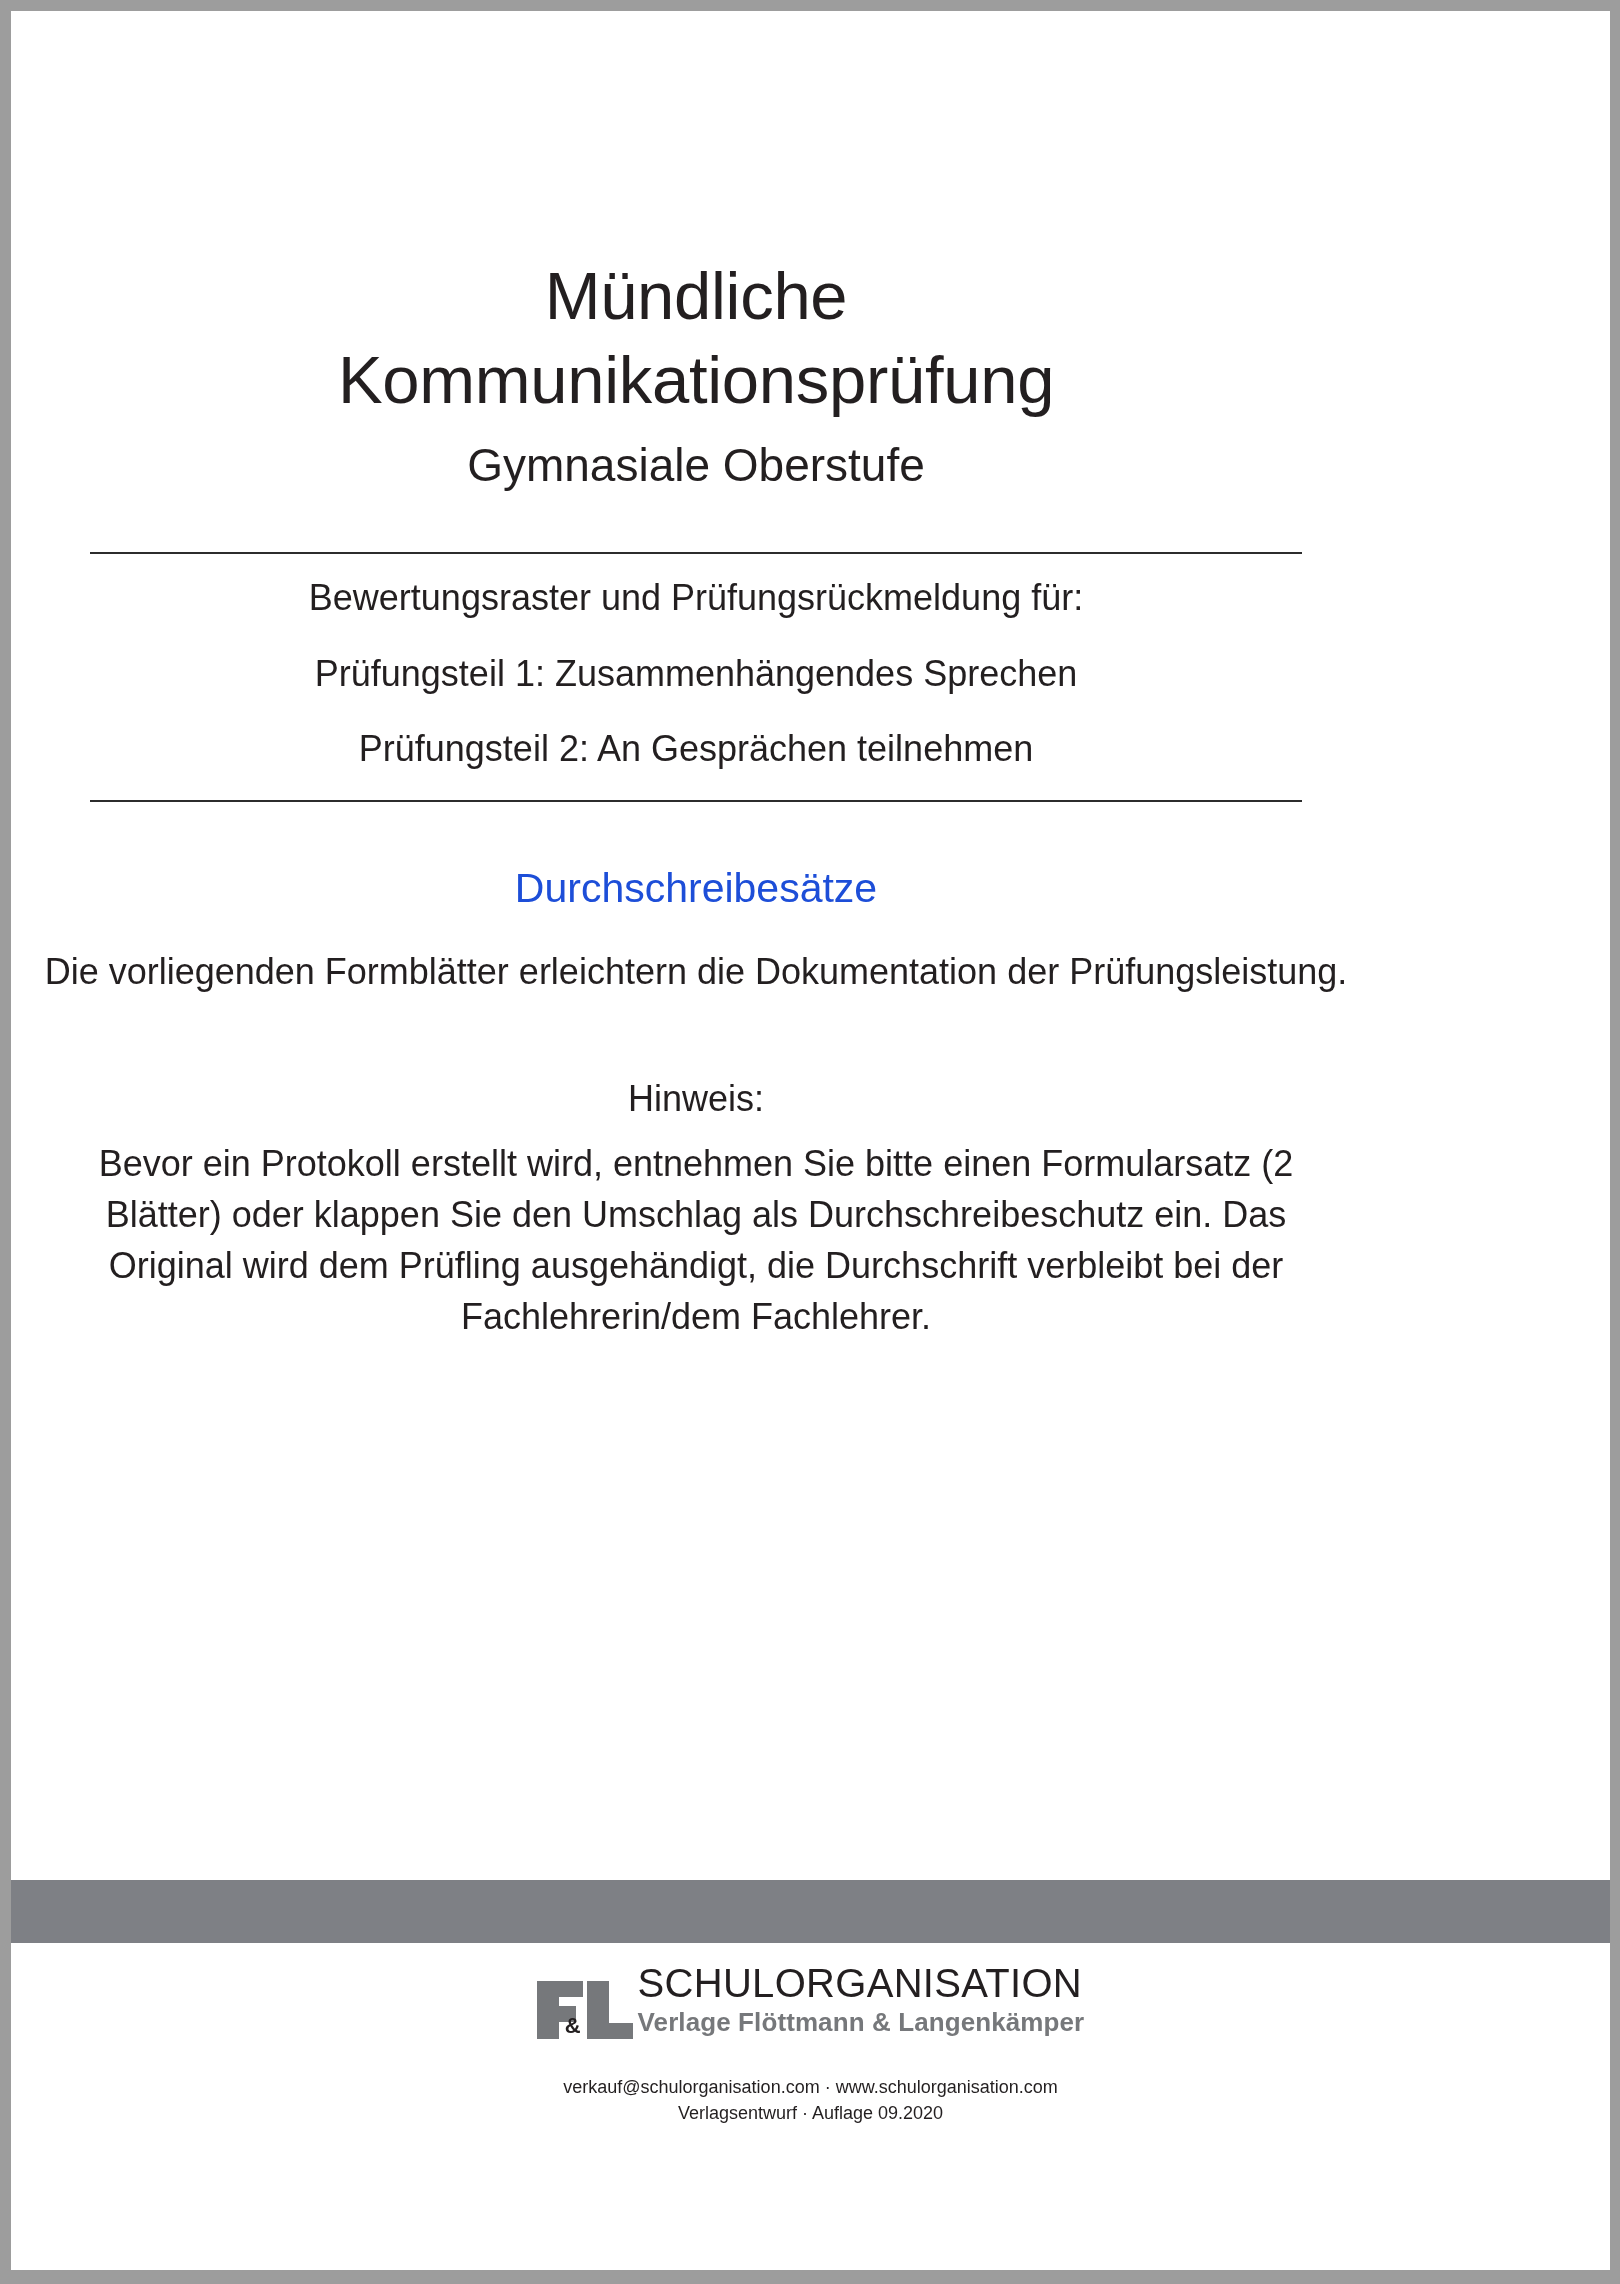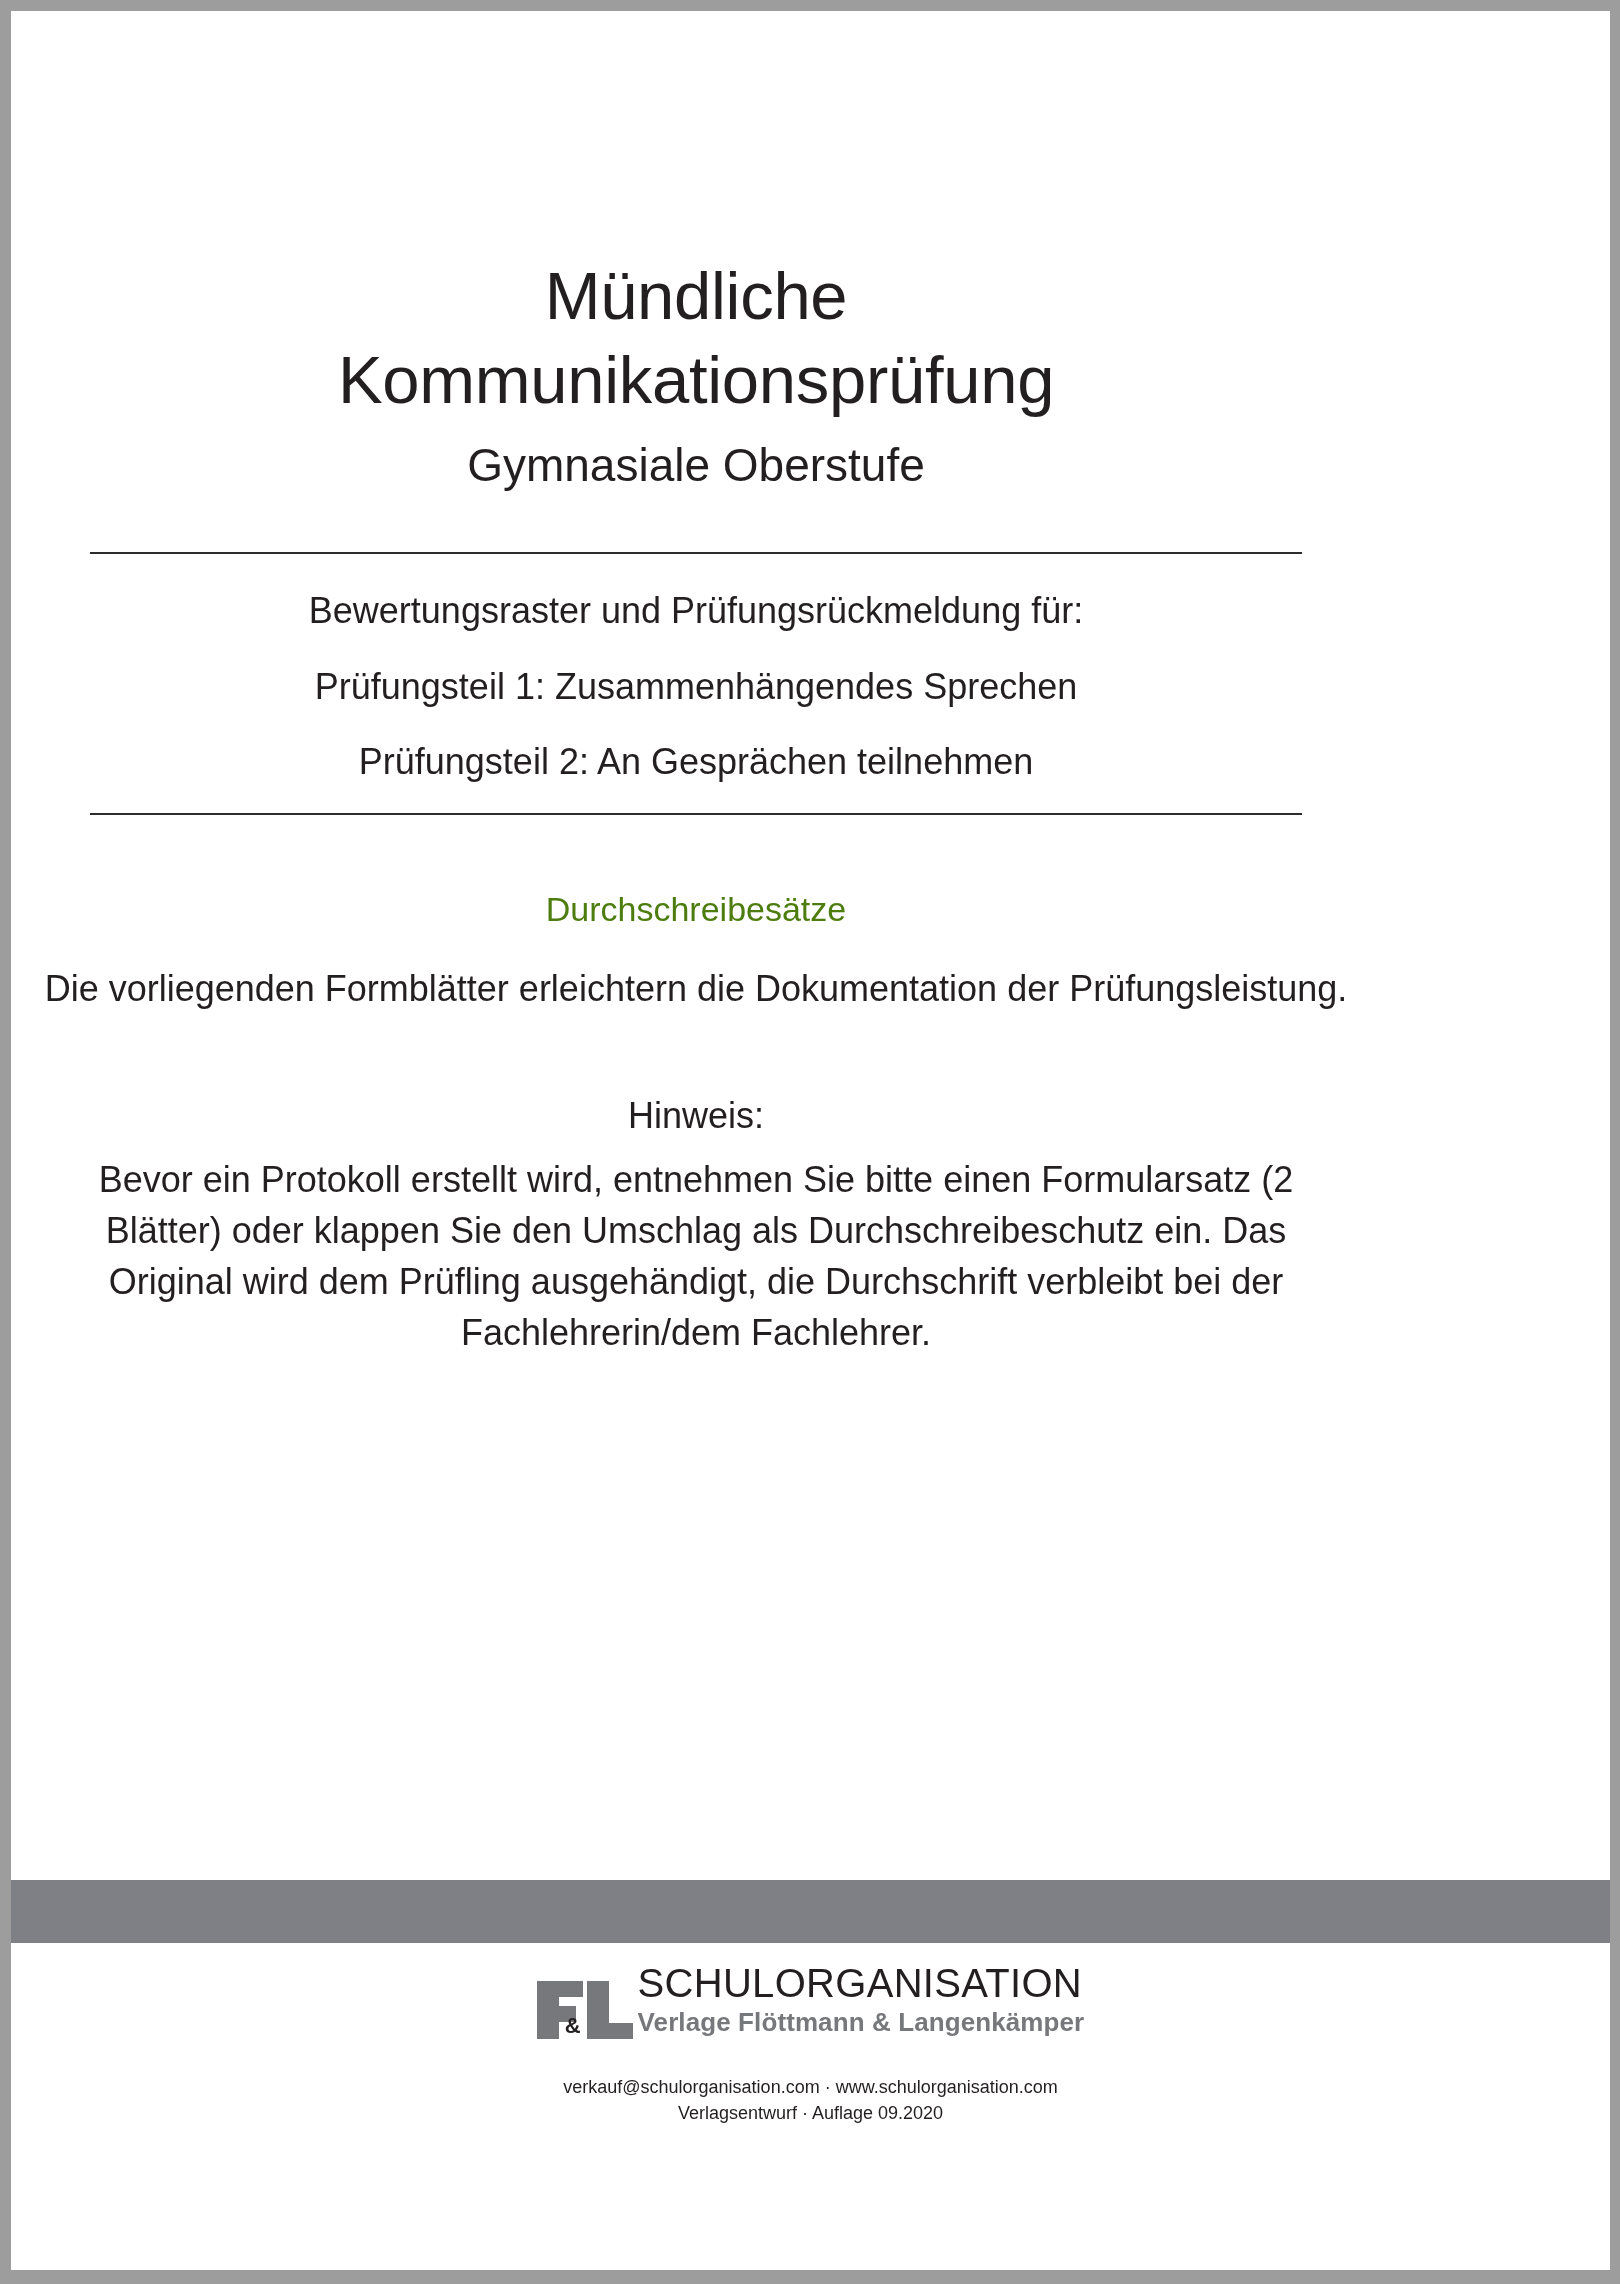--- a/index.html
+++ b/index.html
@@ -61,40 +61,40 @@
     border: none;
     border-top: 2.6px solid #2c2c2c;
     margin: 0 auto;
     width: 1212px;
   }
   .rule-1 { margin-top: 59px; }
   .rule-2 { margin-top: 30px; }
 
   .purpose-block {
     text-align: center;
-    padding-top: 35px;
+    padding-top: 22px;
   }
   .purpose-line {
     font-size: 36px;
     line-height: 1.2;
     color: #231f20;
     margin: 0 0 32px 0;
   }
   .purpose-line:last-child { margin-bottom: 14px; }
 
   .section-block {
     text-align: center;
     padding-top: 58px;
   }
   .section-title {
-    font-size: 34px;
-    line-height: 1.2;
-    color: #4d7c0f;
-    font-weight: 400;
-    margin: 16px;
+    font-size: 41px;
+    line-height: 1.2;
+    color: #1d4ed8;
+    font-weight: 400;
+    margin: 4px;
   }
   .section-lead {
     font-size: 36px;
     line-height: 1.2;
     color: #231f20;
     margin: 37px 0 0 0;
   }
 
   .note-block {
     text-align: center;

